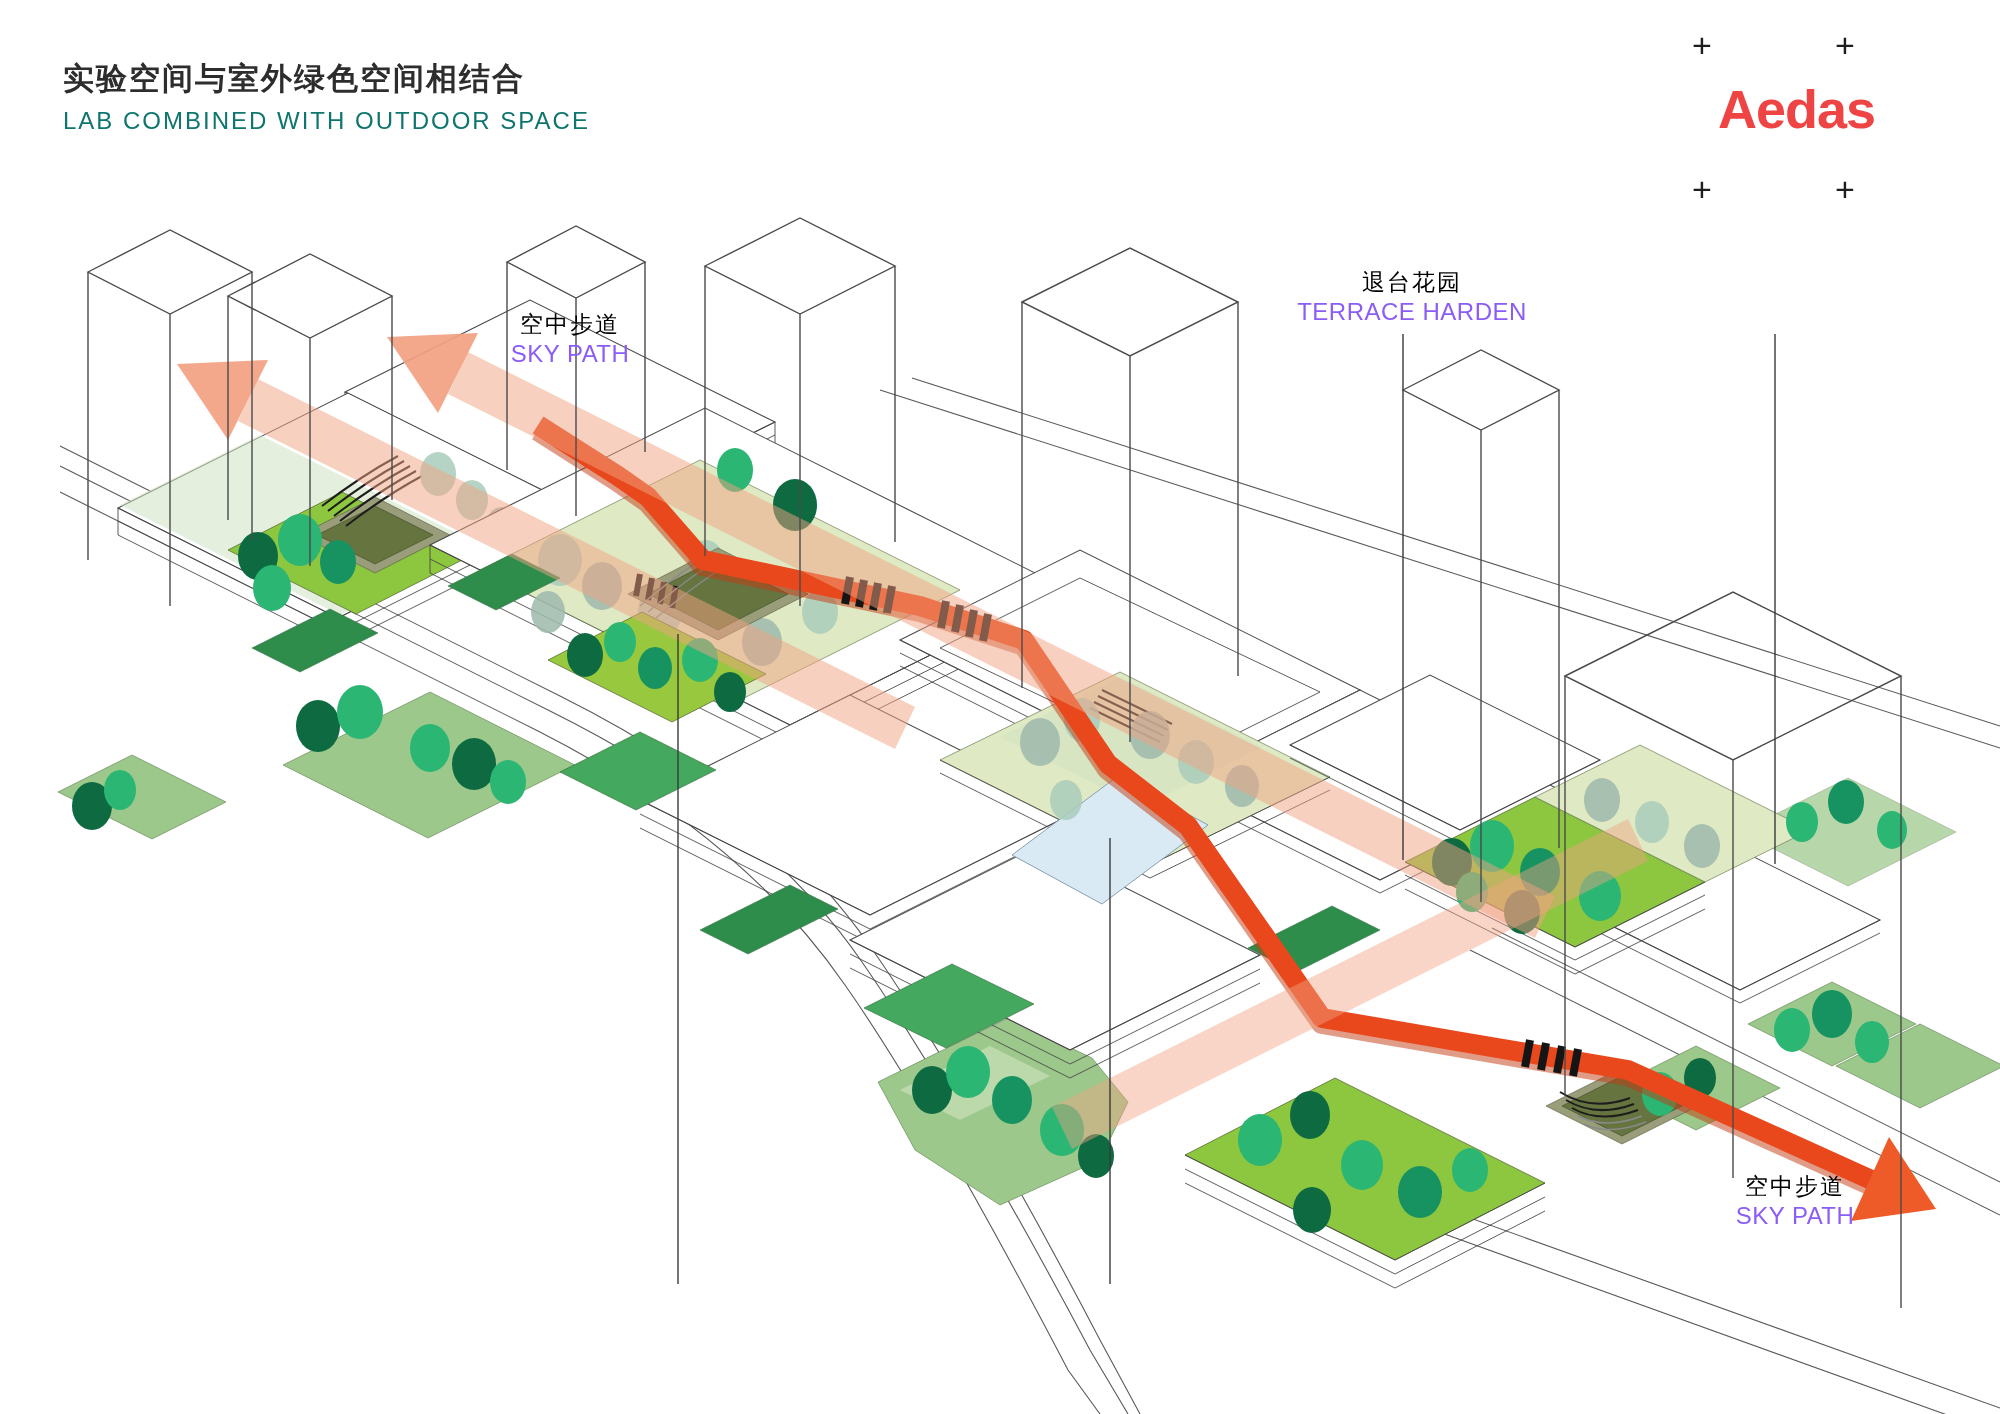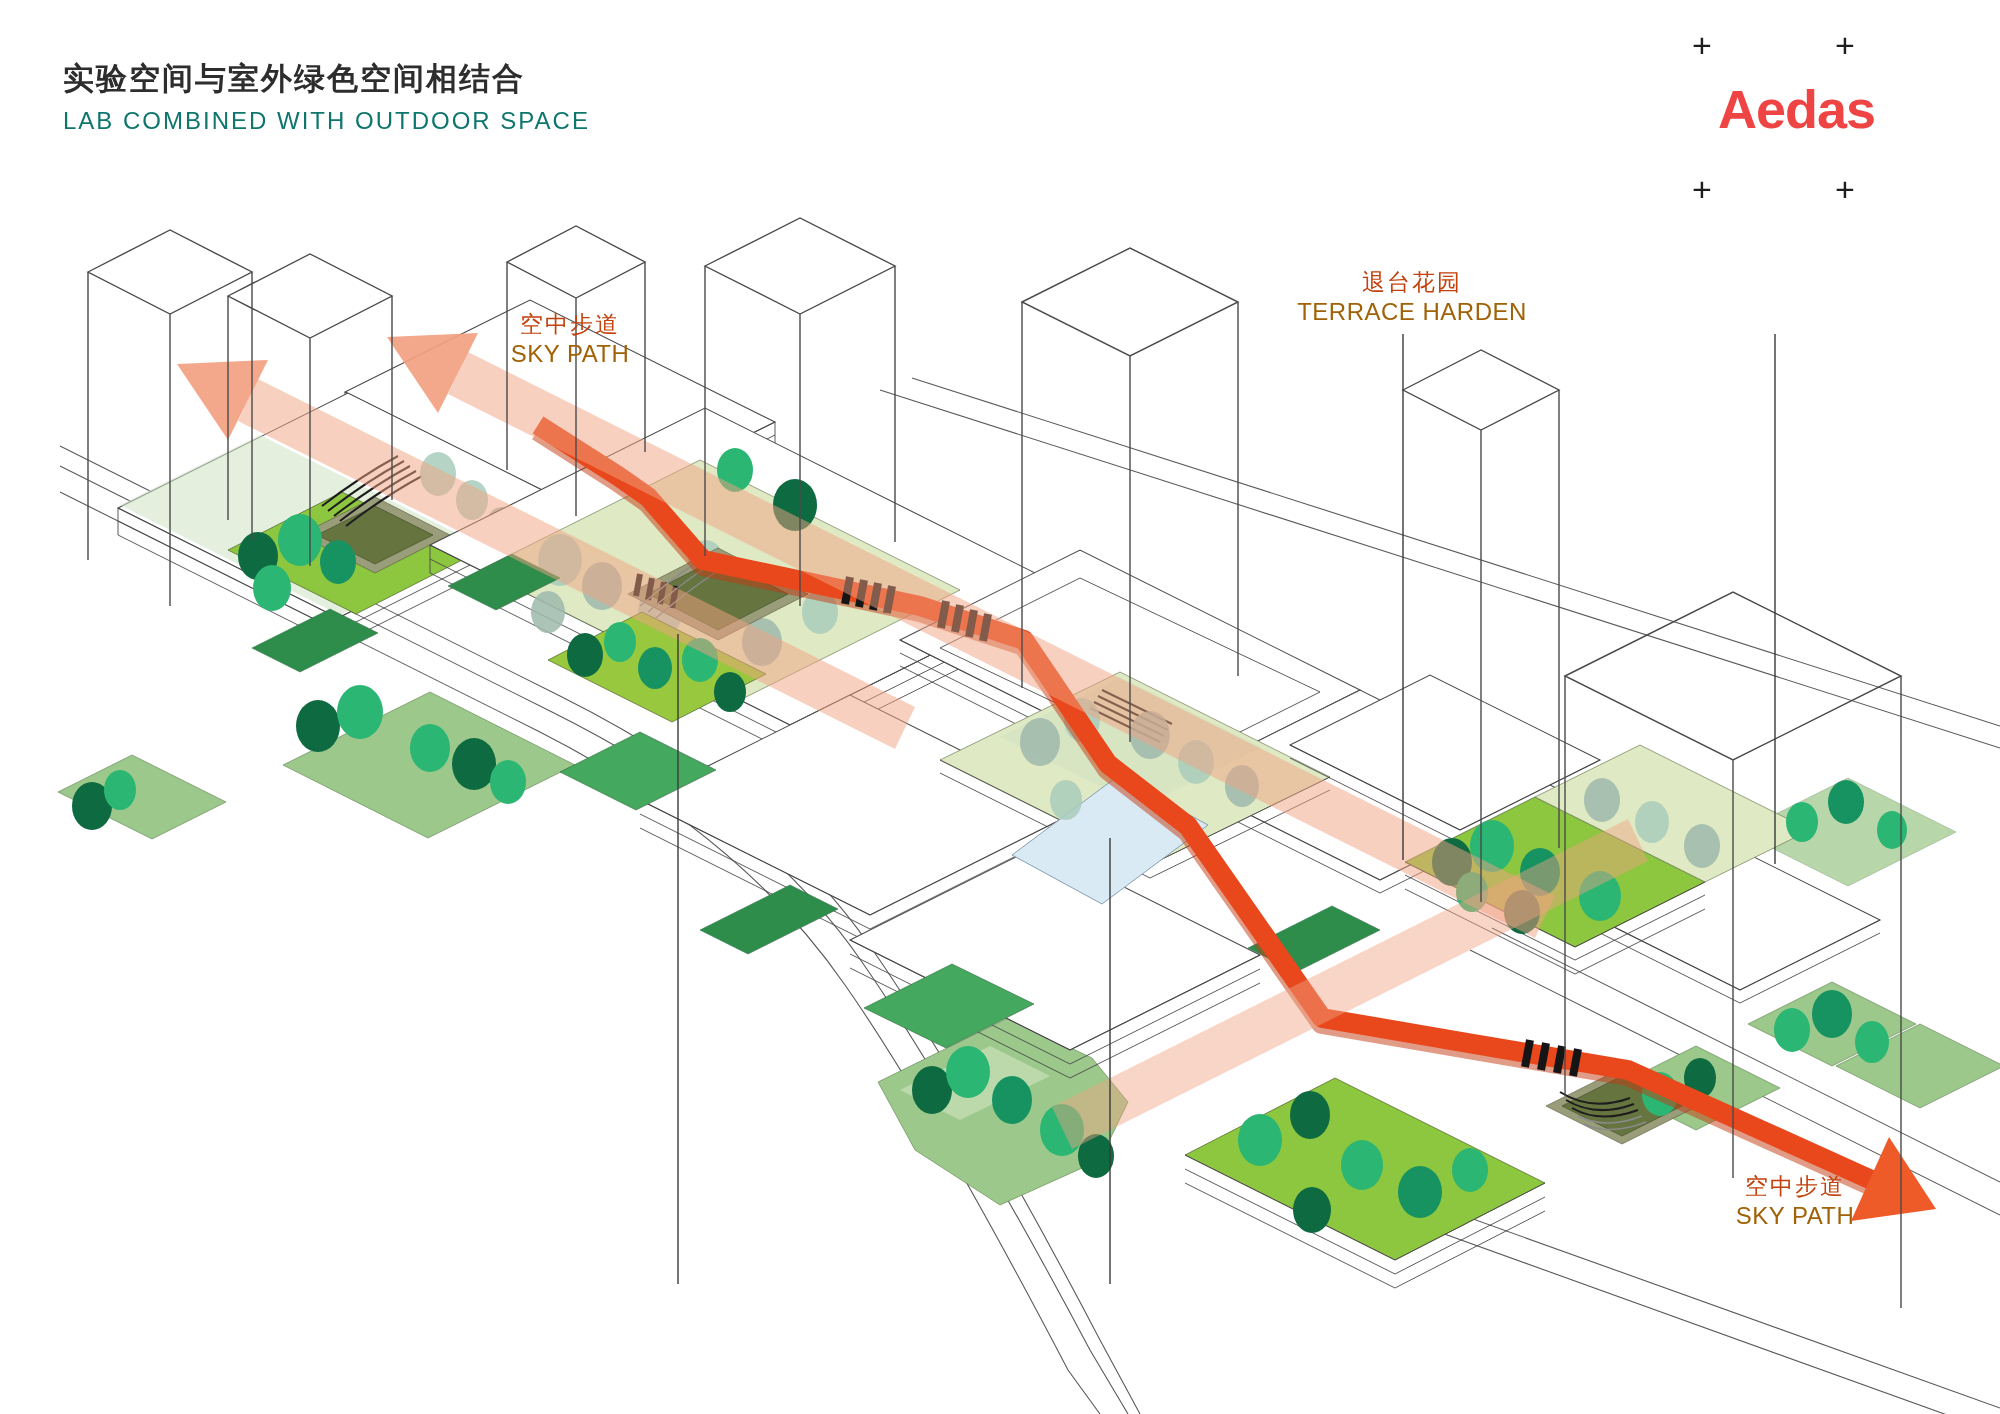--- a/index.html
+++ b/index.html
@@ -6,22 +6,22 @@
   .canvas{position:relative;width:2000px;height:1414px;background:#ffffff;overflow:hidden;
           font-family:"Liberation Sans",sans-serif;color:var(--text,#3c3c3c);}
   .abs{position:absolute;}
   
   .title-cn{font-size:31px;font-weight:700;letter-spacing:2px;color:#2d2d2d;white-space:nowrap;}
   .title-en{font-size:24px;font-weight:400;letter-spacing:2px;color:#0f766e;white-space:nowrap;margin-top:7px;}
   .logo{font-size:54px;font-weight:700;letter-spacing:-1px;color:#ef4444;}
   .plus{font-size:34px;font-weight:300;color:#1e1e1e;line-height:1;}
   
   .label{text-align:center;line-height:1.25;}
-  .label .cn{font-size:23px;letter-spacing:2px;color:#c2410c;display:block;}
-  .label .en{font-size:24px;letter-spacing:0.5px;color:#a16207;display:block;}
+  .label .cn{font-size:23px;letter-spacing:2px;color:#000000;display:block;}
+  .label .en{font-size:24px;letter-spacing:0.5px;color:#8b5cf6;display:block;}
   
   .wire{fill:none;stroke:var(--line,#4a4a4a);stroke-width:1.4;}
   .roof{fill:#ffffff;stroke:var(--line,#4a4a4a);stroke-width:1.1;}
   .edge{fill:none;stroke:var(--line,#4a4a4a);stroke-width:0.9;}
   .road{fill:none;stroke:#5a5a5a;stroke-width:1.1;}
   .g-b{fill:var(--green-bright,#8DC63F);stroke:#4a5f2d;stroke-width:0.7;}
   .g-l{fill:var(--green-lime,#97C83D);stroke:#4a5f2d;stroke-width:0.7;}
   .g-m{fill:var(--green-medium,#44A85E);stroke:#33663f;stroke-width:0.6;}
   .g-h{fill:var(--green-hedge,#2F8D4C);stroke:#25603a;stroke-width:0.5;}
   .g-p{fill:var(--green-pale,#DFE9C4);stroke:#6b7c54;stroke-width:0.7;}

